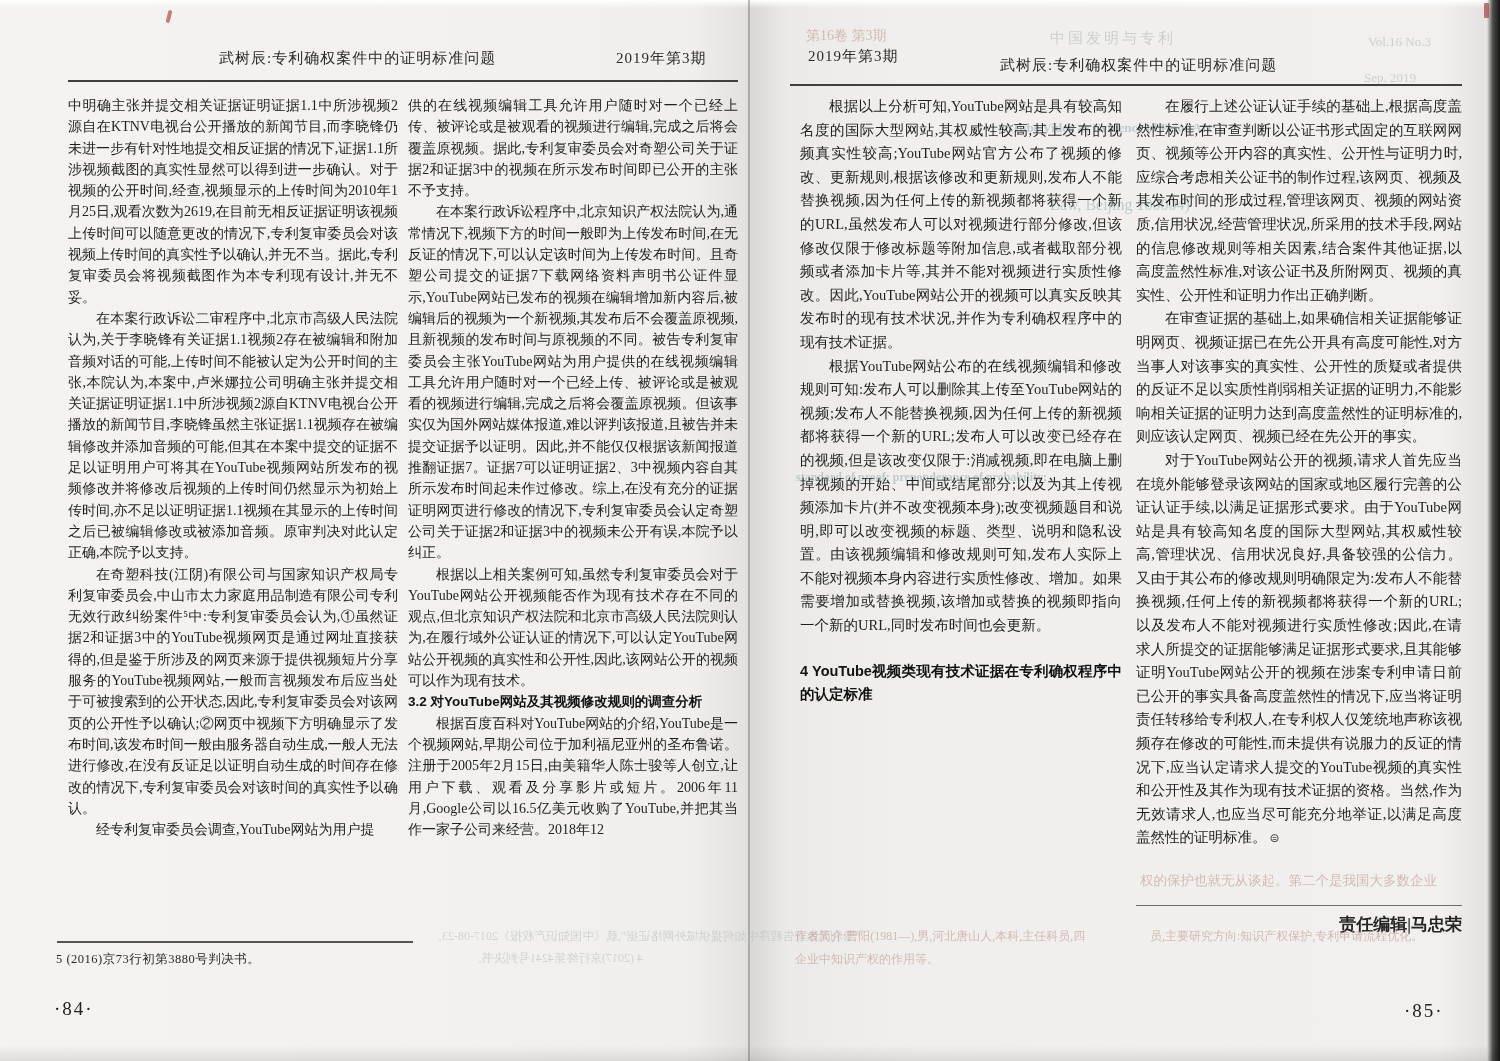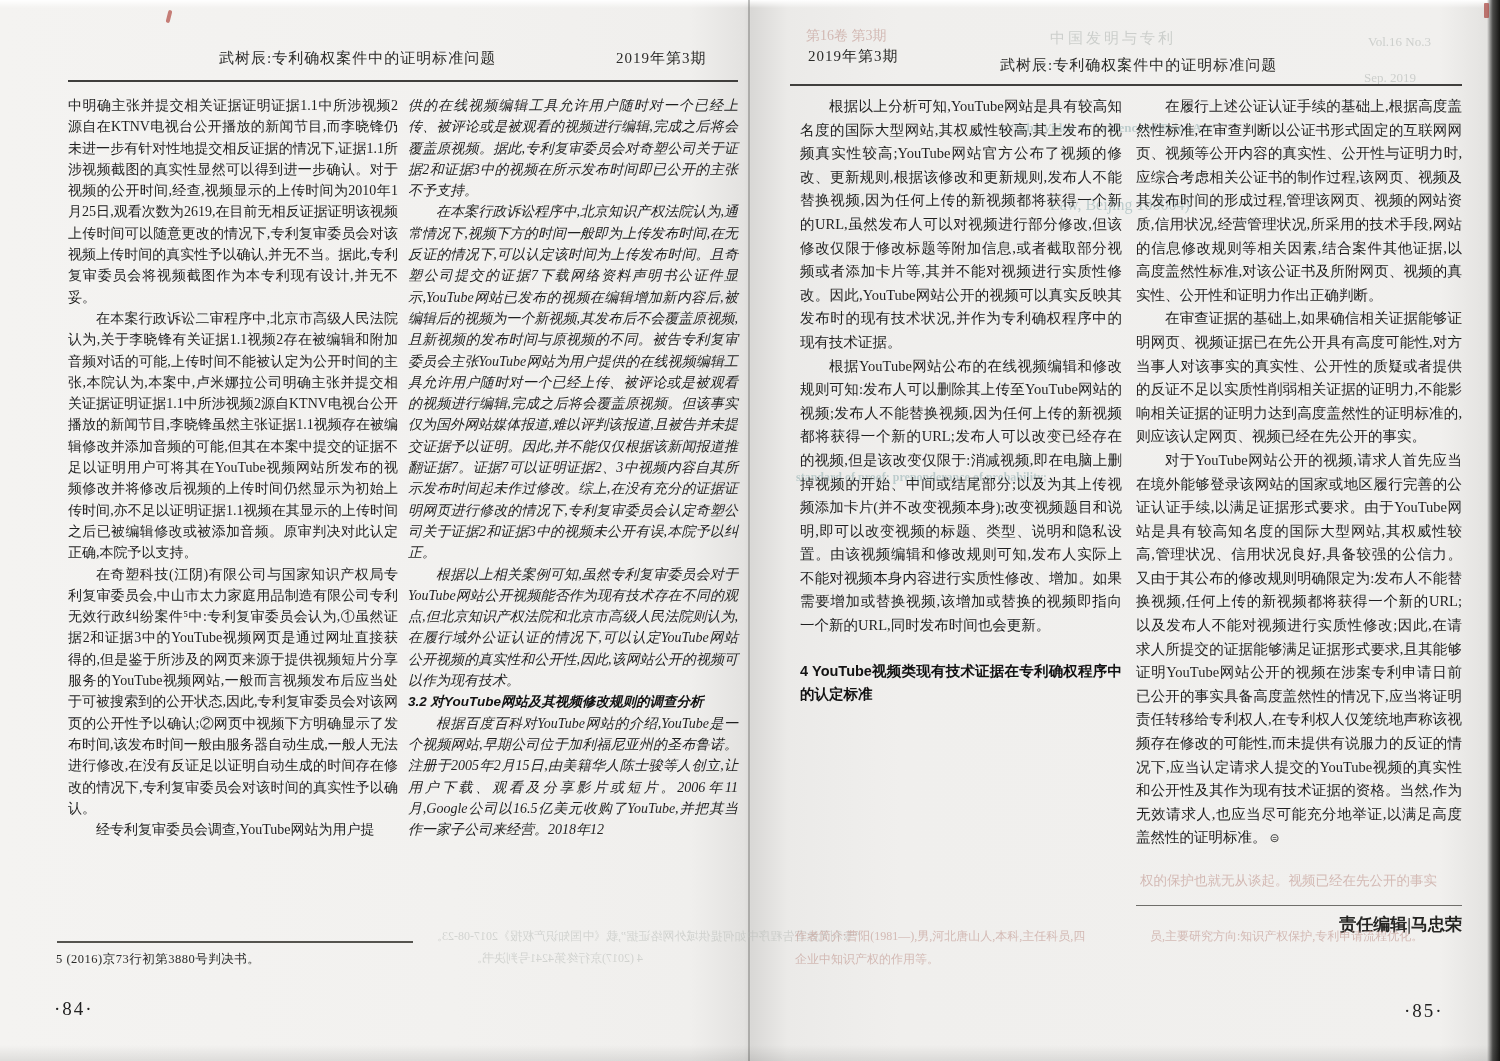--- a/index.html
+++ b/index.html
@@ -18,21 +18,21 @@
   .lp-title{left:219px;top:49px;}
   .lp-issue{left:616px;top:49px;}
   .rp-issue{left:808px;top:47px;}
   .rp-title{left:1000px;top:56px;}
   .rule{position:absolute;background:#403f3d;height:2px;}
   .lp-rule{left:68px;top:80px;width:670px;}
   .rp-rule{left:790px;top:84px;width:672px;height:1.6px;}
 
   .col{position:absolute;top:95px;text-align:justify;text-justify:inter-ideograph;}
   .lp-c1{left:68px;width:330px;}
-  .lp-c2{left:408px;width:330px;font-style:italic;}
+  .lp-c2{left:408px;width:330px;}
   .rp-c1{left:800px;width:322px;}
   .rp-c2{left:1136px;width:326px;}
   .lp-col .para{font-size:14px;line-height:21.3px;margin:0;}
   .rp-col .para{font-size:14.5px;line-height:23.6px;margin:0;}
   .indent{text-indent:2em;}
   .noindent{text-indent:0;}
   .heading{font-weight:700;color:#121212;text-indent:0;font-family:"Liberation Sans","DejaVu Sans",sans-serif;}
   .lp-col .heading{font-size:13.5px;line-height:21.3px;}
   .rp-col .heading{font-size:14.5px;line-height:23.6px;}
   .gap-above{margin-top:22px !important;}
@@ -127,21 +127,21 @@
     </div>
 
     <div class="col rp-col rp-c2">
       <div class="para indent">在履行上述公证认证手续的基础上,根据高度盖然性标准,在审查判断以公证书形式固定的互联网网页、视频等公开内容的真实性、公开性与证明力时,应综合考虑相关公证书的制作过程,该网页、视频及其发布时间的形成过程,管理该网页、视频的网站资质,信用状况,经营管理状况,所采用的技术手段,网站的信息修改规则等相关因素,结合案件其他证据,以高度盖然性标准,对该公证书及所附网页、视频的真实性、公开性和证明力作出正确判断。</div>
       <div class="para indent">在审查证据的基础上,如果确信相关证据能够证明网页、视频证据已在先公开具有高度可能性,对方当事人对该事实的真实性、公开性的质疑或者提供的反证不足以实质性削弱相关证据的证明力,不能影响相关证据的证明力达到高度盖然性的证明标准的,则应该认定网页、视频已经在先公开的事实。</div>
       <div class="para indent">
         <span>对于YouTube网站公开的视频,请求人首先应当在境外能够登录该网站的国家或地区履行完善的公证认证手续,以满足证据形式要求。由于YouTube网站是具有较高知名度的国际大型网站,其权威性较高,管理状况、信用状况良好,具备较强的公信力。又由于其公布的修改规则明确限定为:发布人不能替换视频,任何上传的新视频都将获得一个新的URL;以及发布人不能对视频进行实质性修改;因此,在请求人所提交的证据能够满足证据形式要求,且其能够证明YouTube网站公开的视频在涉案专利申请日前已公开的事实具备高度盖然性的情况下,应当将证明责任转移给专利权人,在专利权人仅笼统地声称该视频存在修改的可能性,而未提供有说服力的反证的情况下,应当认定请求人提交的YouTube视频的真实性和公开性及其作为现有技术证据的资格。当然,作为无效请求人,也应当尽可能充分地举证,以满足高度盖然性的证明标准。</span><span class="endmark">⊜</span>
       </div>
     </div>
 
-    <div class="ghost g-red gh-r1">权的保护也就无从谈起。视频已经在先公开的事实</div>
+    <div class="ghost g-red gh-r1">权的保护也就无从谈起。第二个是我国大多数企业</div>
     <div class="ed-rule"></div>
     <div class="editor">责任编辑|马忠荣</div>
     <div class="ghost g-red gh-author1">作者简介:曹阳(1981—),男,河北唐山人,本科,主任科员,四</div>
     <div class="ghost g-red gh-author2">企业中知识产权的作用等。</div>
     <div class="ghost g-red gh-r2">员,主要研究方向:知识产权保护,专利申请流程优化。</div>
 
     <div class="pagenum pn-right">·85·</div>
   </div>
 
 </div>

